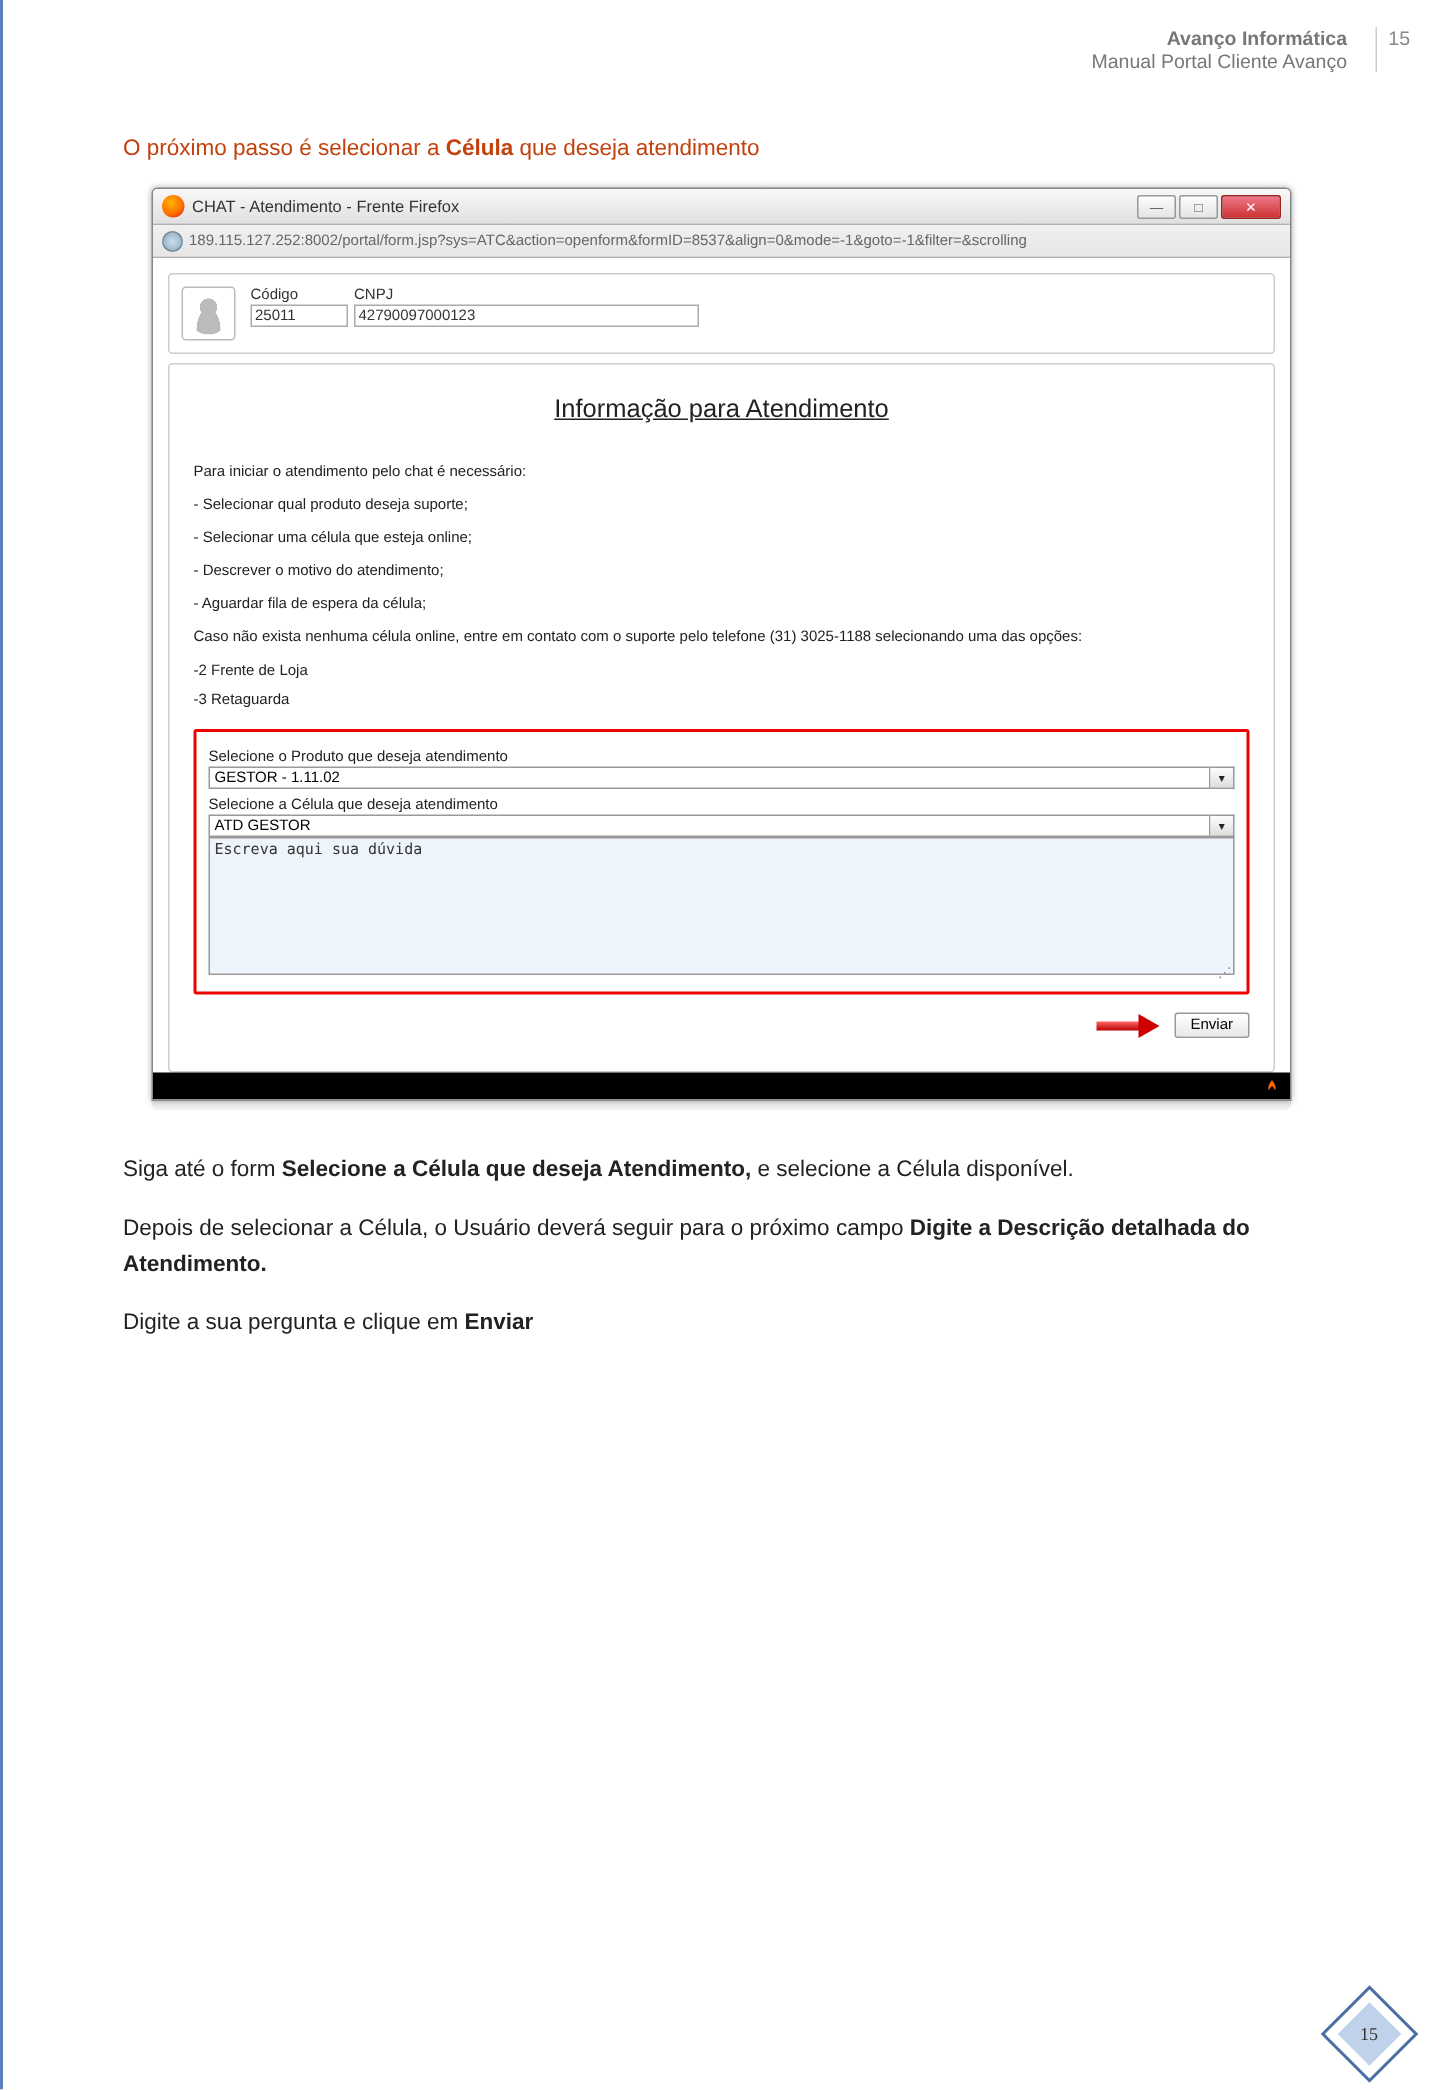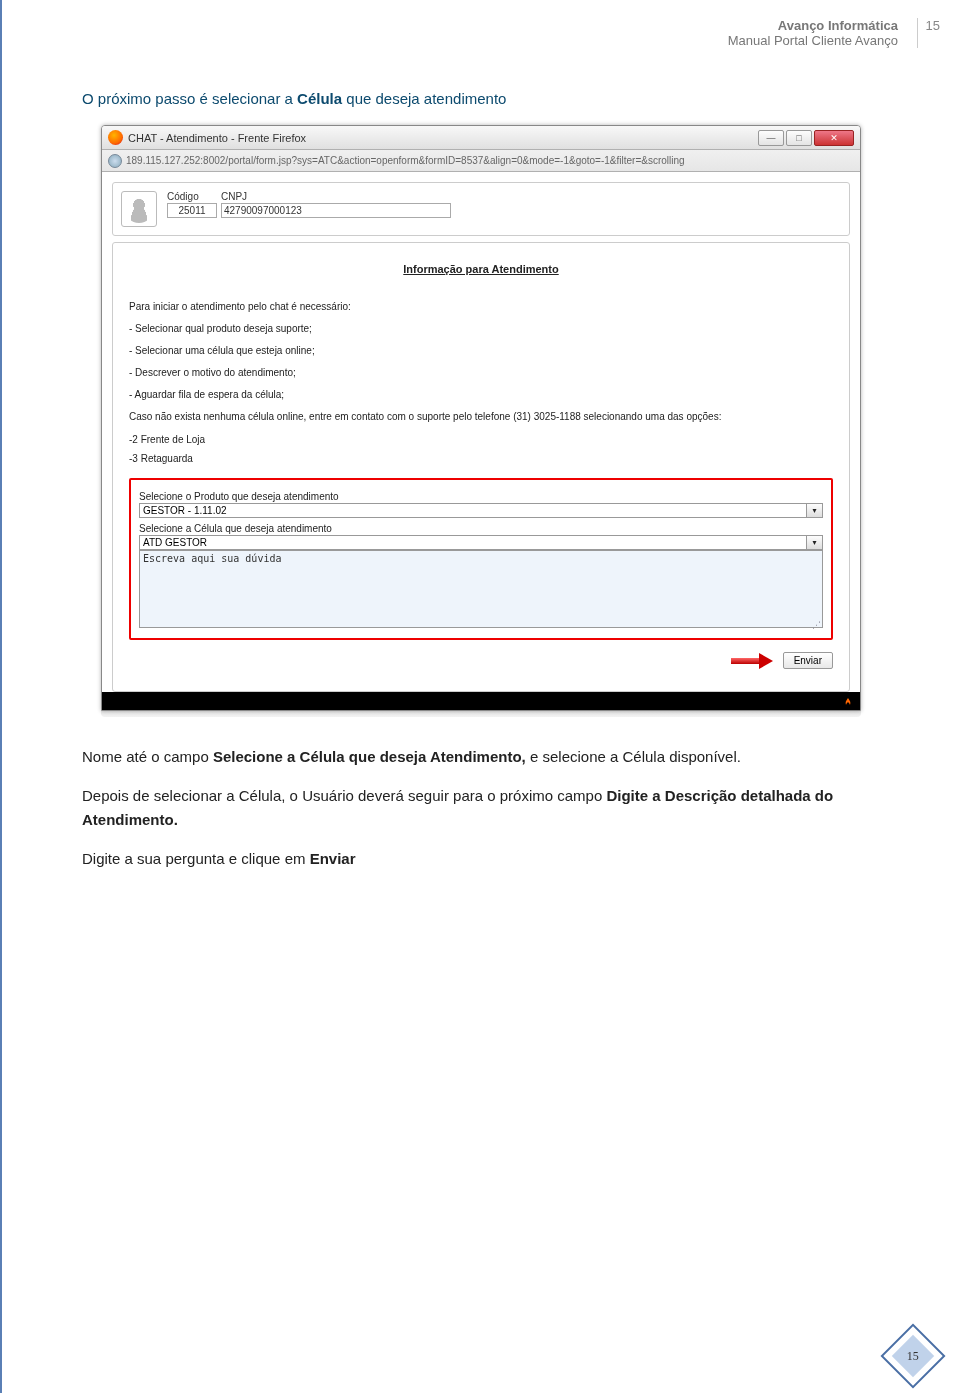--- a/index.html
+++ b/index.html
@@ -1,21 +1,21 @@
 <!DOCTYPE html>
 <html><head>
 <meta charset="utf-8">
 <style>
   * { box-sizing: border-box; margin: 0; padding: 0; }
   body { font-family: Arial, sans-serif; background: #fff; width: 960px; margin: 0 auto; position: relative; }
   .page { width: 960px; min-height: 1393px; padding: 30px 80px 40px 80px; position: relative; border-left: 2px solid #5a7fb5; }
   .header-right { position: absolute; top: 18px; right: 62px; text-align: right; font-size: 13px; color: #777; }
   .header-right .line1 { font-weight: bold; display: inline-block; }
   .page-num-top { position: absolute; top: 18px; right: 20px; color: #888; font-size: 13px; border-left: 1px solid #ccc; padding-left: 8px; height: 30px; line-height: 15px; }
-  .intro { font-size: 15px; color: #0c4a6e; margin-top: 60px; margin-bottom: 18px; font-family: Arial, sans-serif; }
+  .intro { font-size: 15px; color: #c2410c; margin-top: 60px; margin-bottom: 18px; font-family: Arial, sans-serif; }
   .bold { font-weight: bold; }
 
   
   .ffwin { border: 1px solid #888; border-radius: 4px 4px 0 0; box-shadow: 0 0 4px rgba(0,0,0,0.3); background: #fff; overflow: hidden; width: 760px; margin: 0 auto; }
   .titlebar { background: linear-gradient(to bottom, #f8f8f8, #e0e0e0); border-bottom: 1px solid #b0b0b0; padding: 3px 6px; display: flex; align-items: center; font-size: 11px; color: #333; height: 24px; }
   .ff-icon { width: 15px; height: 15px; background: radial-gradient(circle at 40% 35%, #ffb400 0%, #ff6a00 60%, #c03 100%); border-radius: 50%; margin-right: 5px; position: relative; }
   .titlebar-text { flex: 1; }
   .win-btns { display: flex; gap: 2px; }
   .win-btn { width: 26px; height: 16px; border: 1px solid #999; background: linear-gradient(to bottom,#fdfdfd,#e4e4e4); border-radius: 2px; font-size: 9px; display: flex; align-items: center; justify-content: center; color: #555; }
   .win-btn.close { background: linear-gradient(to bottom,#e78,#c33); border-color:#922; color:#fff; width:40px; }
@@ -24,36 +24,36 @@
   .url { flex:1; white-space: nowrap; overflow: hidden; text-overflow: ellipsis; }
 
   .content-area { background: #fff; padding: 10px 10px 0 10px; }
   .top-panel { border: 1px solid #ccc; border-radius: 3px; padding: 8px; display: flex; gap: 10px; align-items: flex-start; margin-bottom: 6px; }
   .avatar { width: 36px; height: 36px; border: 1px solid #bbb; border-radius: 3px; display:flex; align-items:center; justify-content:center; color:#888; font-size:8px; }
   .av-icon { width:28px;height:28px;border-radius:50%; background: radial-gradient(circle at 50% 35%, #bbb 0 25%, transparent 26%), radial-gradient(ellipse at 50% 90%, #bbb 0 40%, transparent 41%); }
   .fields { display: flex; gap: 4px; flex:1; }
   .fld { display:flex; flex-direction:column; font-size:10px; color:#333; }
   .fld label { margin-bottom:1px; }
   .fld input { font-size:10px; padding:1px 2px; border:1px solid #aaa; background:#fff; color:#333; }
-  .fld:nth-child(1) input { width: 50px; text-align: center; }
+  .fld:nth-child(1) input { width: 65px; }
   .fld:nth-child(2) input { width: 230px; }
   .fld:nth-child(3) input { width: 140px; }
 
   .main-panel { border:1px solid #ccc; border-radius:3px; padding: 14px 16px; font-size:10px; color:#222; }
-  .section-title { text-align:center; font-weight:bold; text-decoration:underline; font-size:11px; margin: 6px 0 22px; }
+  .section-title { text-align:center; font-weight:normal; text-decoration:underline; font-size:17px; margin: 6px 0 22px; }
   .instr { line-height: 1.9; margin-bottom: 6px; }
   .instr p { margin-bottom: 3px; }
   .opts { margin: 4px 0 10px; }
 
   .red-box { border: 2px solid #e00; border-radius: 2px; padding: 6px 8px 8px 8px; margin-top: 8px; }
   .form-label { font-size:10px; margin: 5px 0 1px; }
   .select-wrap { display:flex; }
   .select-wrap input { flex:1; font-size:10px; padding:1px 3px; border:1px solid #999; background:#fff; }
   .drop-btn { width:16px; border:1px solid #999; border-left:0; background:linear-gradient(to bottom,#fdfdfd,#ddd); font-size:8px; display:flex;align-items:center;justify-content:center; }
-  .desc-area { border:1px solid #999; background:#eef4fb; height:78px; padding:2px 3px; font-size:10px; color:#333; resize:none; width:100%; }
+  .desc-area { border:1px solid #999; background:#eef4fb; height:92px; padding:2px 3px; font-size:10px; color:#333; resize:none; width:100%; }
   .resize-grip { text-align:right; font-size:9px; color:#889; margin-top:-10px; padding-right:2px; pointer-events:none; }
 
   .send-row { display:flex; justify-content:flex-end; align-items:center; padding: 12px 0 8px; gap: 6px; }
   .arrow { width:46px; height:14px; position:relative; }
   .arrow::before { content:""; position:absolute; left:0; top:4px; width:30px; height:6px; background:linear-gradient(to bottom,#f66,#b00); }
   .arrow::after { content:""; position:absolute; left:28px; top:-1px; width:0;height:0; border-left:14px solid #c00; border-top:8px solid transparent; border-bottom:8px solid transparent; }
   .send-btn { font-size:10px; padding:2px 10px; border:1px solid #999; background:linear-gradient(to bottom,#fff,#e8e8e8); border-radius:2px; }
 
   .blackbar { background:#000; height:18px; border-top-left-radius:0; display:flex; justify-content:flex-end; align-items:center; padding-right:6px; gap:3px; }
   .flame { width:12px;height:12px; }
@@ -162,21 +162,21 @@
         <svg viewBox="0 0 12 12">
             <path d="M6 1 C4 4 3 5 4 8 C4.5 6.5 5 6 6 5 C7 6 7.5 6.5 8 8 C9 5 8 4 6 1 Z" fill="#f60"></path>
           </svg>
       </span>
     </div>
   </div>
   <div class="bottom-shadow"></div>
 
   <div class="body-text">
     <p>
-      <span>Nome até o campo </span><span class="bold">Selecione a Célula que deseja Atendimento, </span><span>e selecione a Célula disponível.</span>
+      <span>Siga até o form </span><span class="bold">Selecione a Célula que deseja Atendimento, </span><span>e selecione a Célula disponível.</span>
     </p>
     <p>
       <span>Depois de selecionar a Célula, o Usuário deverá seguir para o próximo campo </span><span class="bold">Digite a Descrição detalhada do Atendimento.</span>
     </p>
     <p>
       <span>Digite a sua pergunta e clique em </span><span class="bold">Enviar</span>
     </p>
   </div>
 
   <div class="corner-diamond">

